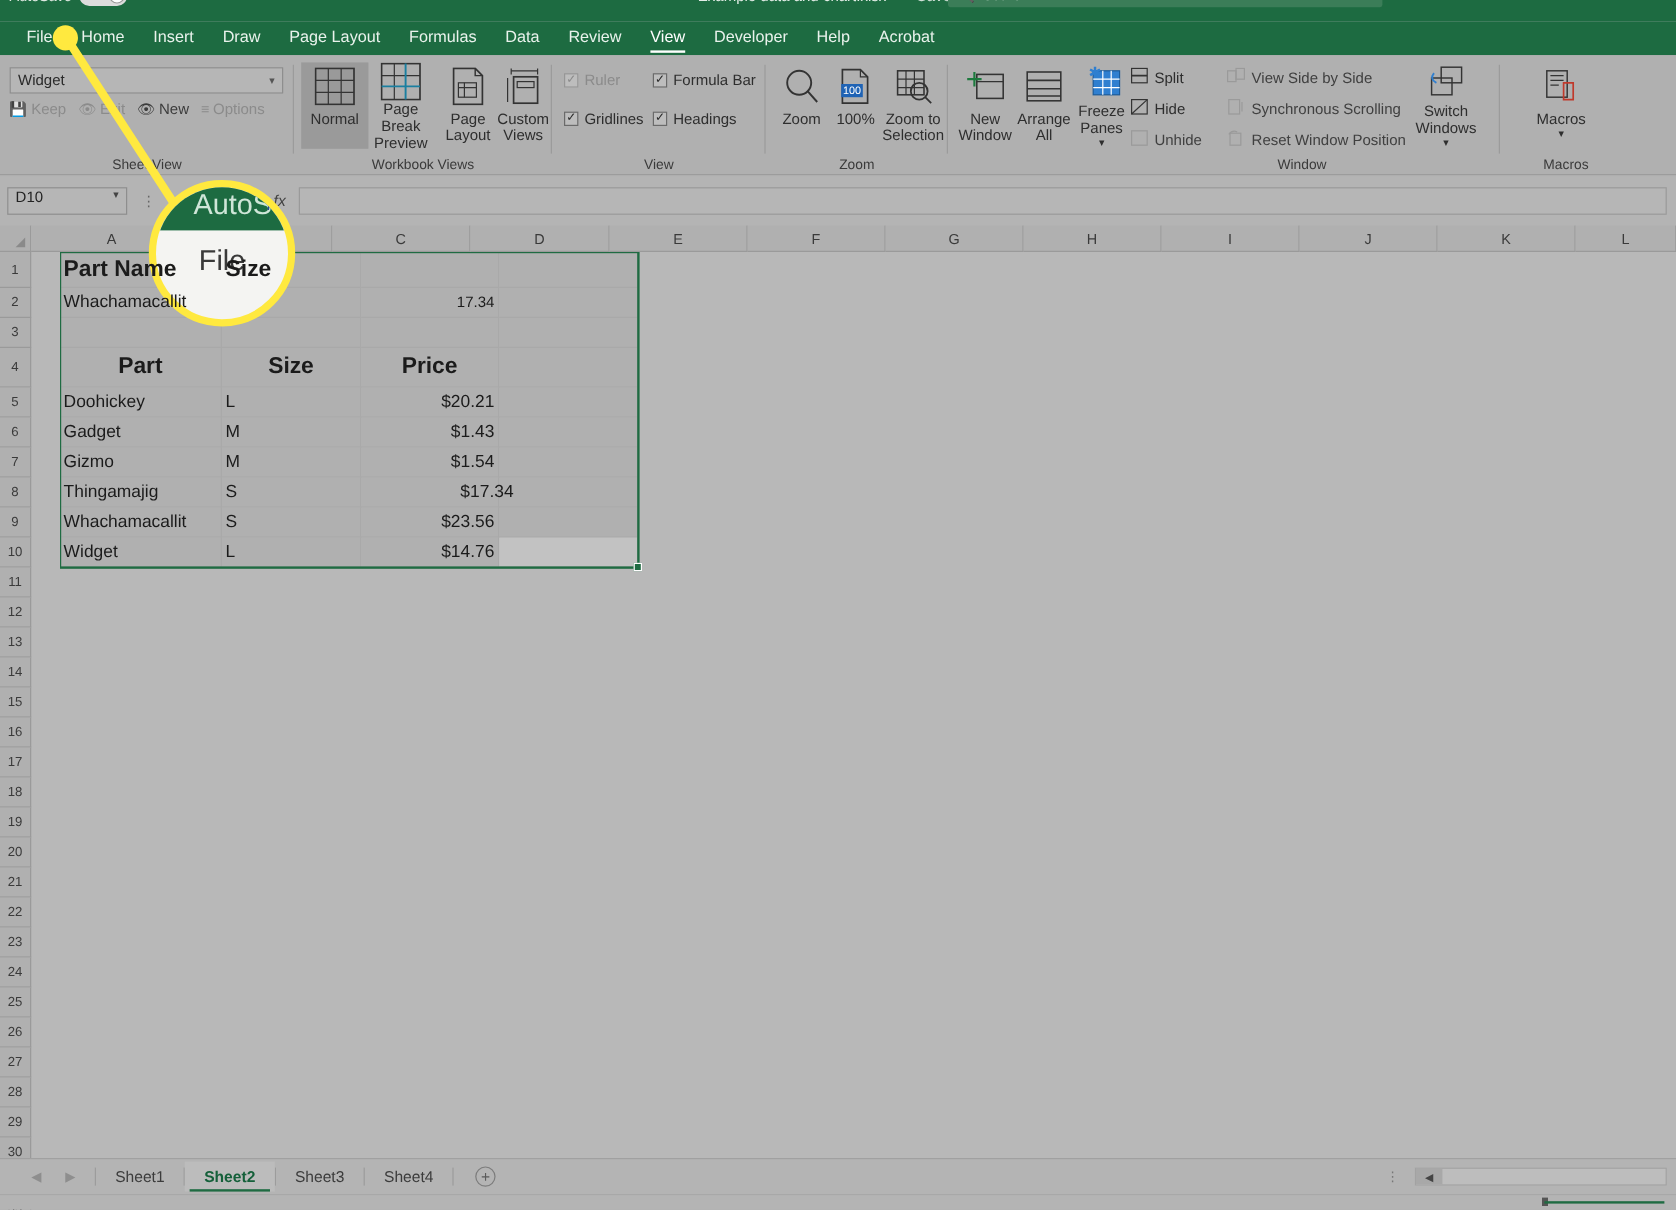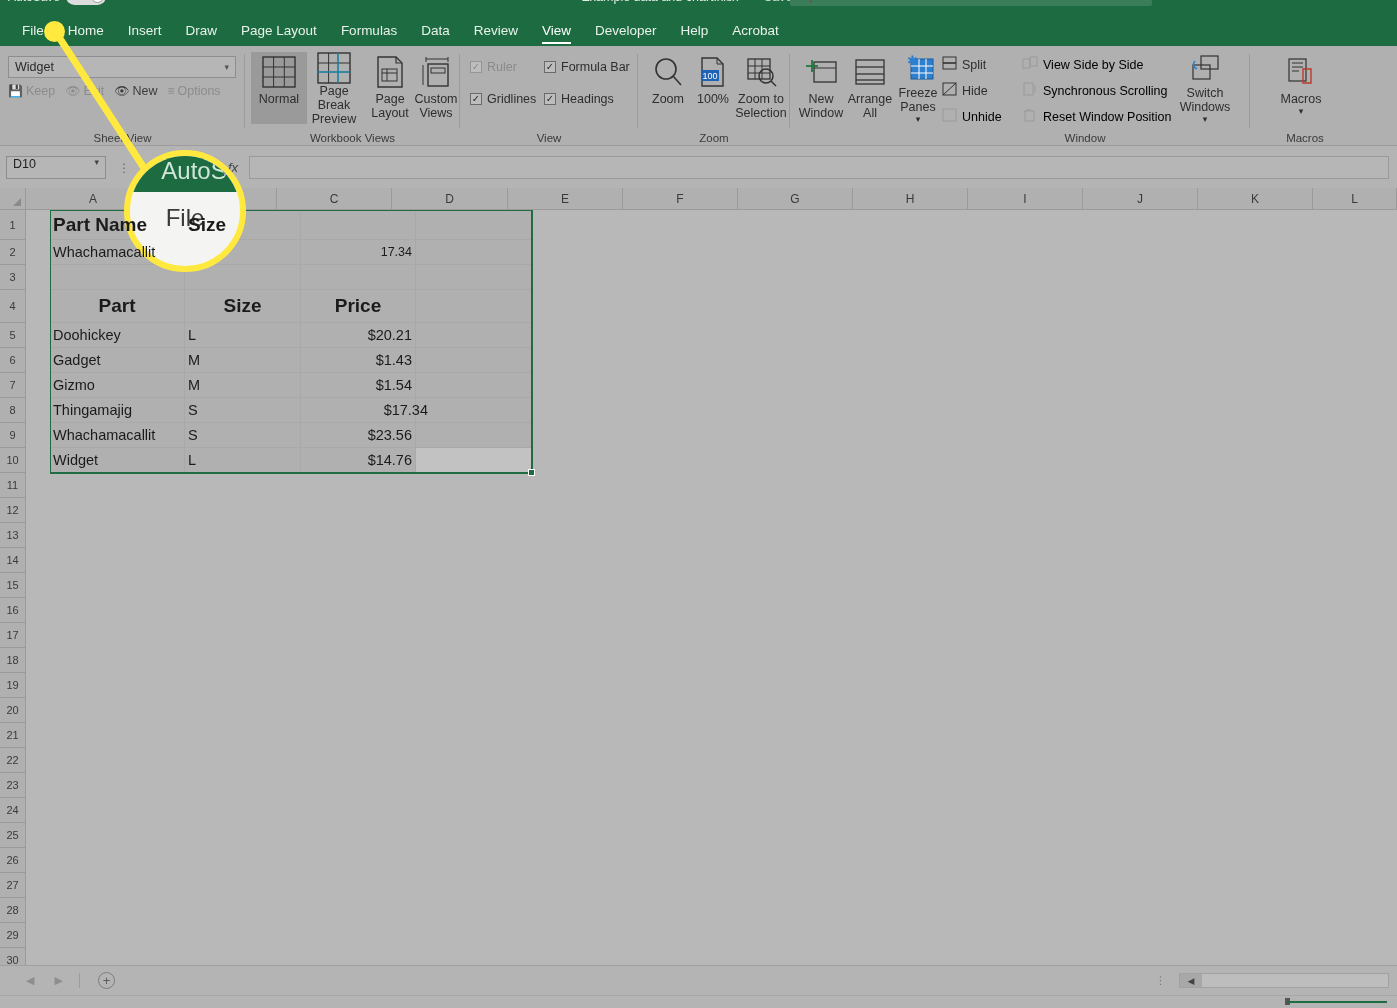--- a/index.html
+++ b/index.html
@@ -92,21 +92,21 @@
   .chk { display: flex; align-items: center; gap: 5px; font-size: 12.5px; color: #2e2e2e; }
   .chk.dis { color: #8b8b8b; }
   .cbox {
     width: 12px; height: 12px; border: 1px solid #6a6a6a; background: #bdbdbd;
     display: flex; align-items: center; justify-content: center;
     font-size: 10px; color: #2a2a2a; line-height: 1;
   }
   .cbox.dis { border-color: #969696; color: #8b8b8b; }
 
   .smallbtn { display: flex; align-items: center; gap: 5px; font-size: 12.5px; color: #2e2e2e; }
-  .smallbtn.dis { color: #000000; }
+  .smallbtn.dis { color: #404040; }
 
   
   #fbar {
     position: absolute; left: 0; top: 147px; width: 1397px; height: 41px;
     background: #b4b4b4;
   }
   .namebox {
     position: absolute; left: 6px; top: 9px; width: 100px; height: 23px;
     background: #b6b6b6; border: 1px solid #8e8e8e; font-size: 12.5px; color: #222;
     display: flex; align-items: flex-start; padding: 0 6px;
@@ -662,20 +662,30 @@
       <div class="cell r" style="left: 251px; top: 238px; width: 115px; height: 25px; background: transparent; border-color: transparent; overflow: visible; z-index: 3;">$14.76</div>
     </div>
 </div>
 
 <div id="sheetbar">
   <div class="navarrows">
     <span>◀</span>
     <span>▶</span>
   </div>
   <div class="shsep"></div>
+  <div id="sheettabs-host" style="display:flex; align-items:center;">
+      <div class="shtab">Sheet1</div>
+      <div class="shsep"></div>
+      <div class="shtab active">Sheet2</div>
+      <div class="shsep"></div>
+      <div class="shtab">Sheet3</div>
+      <div class="shsep"></div>
+      <div class="shtab">Sheet4</div>
+      <div class="shsep"></div>
+    </div>
   <div class="addsheet">
     <span>+</span>
   </div>
   <div class="hsb-dots">⋮</div>
   <div class="hscroll">
     <div class="thumb">◀</div>
   </div>
 </div>
 
 <div id="statusbar">

